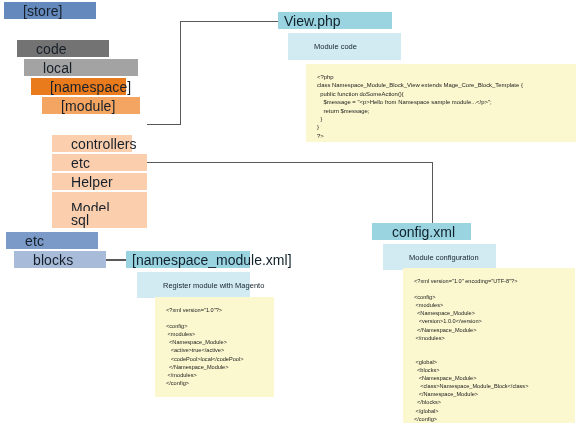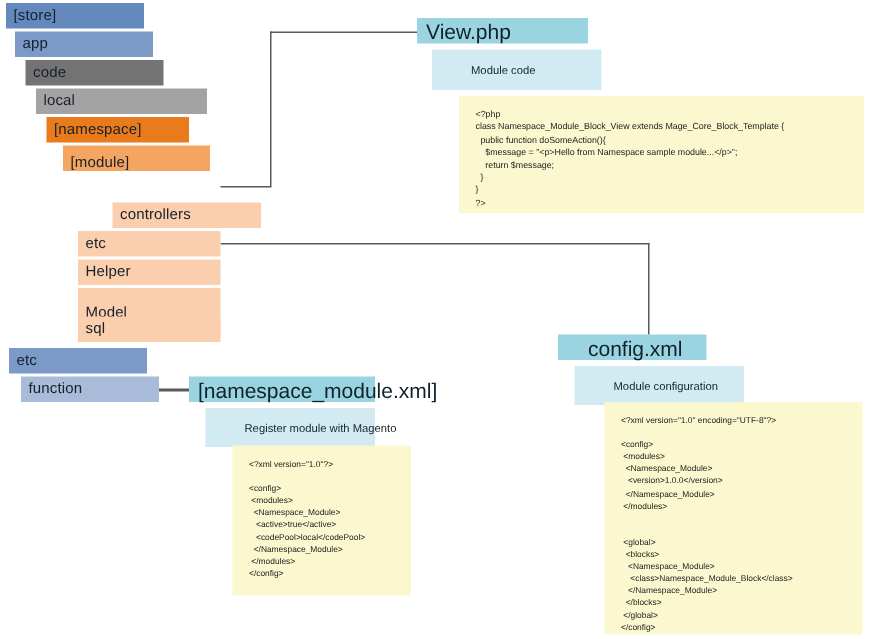--- a/index.html
+++ b/index.html
@@ -11,23 +11,23 @@
     position:relative;
   }
   #stage{position:absolute;left:0;top:0;width:580px;height:426px;}
 
   
   .node{
     position:absolute;
     box-sizing:border-box;
     display:flex;
     align-items:center;
-    font-size:10px;
+    font-size:14px;
     color:#17202a;
-    padding-left:5px;
+    padding-left:19px;
     letter-spacing:.1px;
     white-space:nowrap;
   }
 
   
   .ln{position:absolute;background:#59595b;}
   .lnh{height:1px;}
   .lnv{width:1px;}
 
   
@@ -76,42 +76,39 @@
 
   <div class="ln lnh" style="left:147px;top:162px;width:286px;"></div>
   <div class="ln lnv" style="left:432px;top:162px;height:61px;"></div>
 
   <div class="ln lnh" style="left:104px;top:259px;width:22px;height:2px;"></div>
 
   <div class="node" style="left:4px;top:2px;width:92px;height:17px;background:#6489bd;">
     <span>[store]</span>
   </div>
 
-  <div class="node" style="left:10px;top:21px;width:92px;height:17px;background:#7b9ac8;">
-    <span>app</span>
-  </div>
 
   <div class="node" style="left:17px;top:40px;width:92px;height:17px;background:#737373;">
     <span>code</span>
   </div>
 
   <div class="node" style="left:24px;top:59px;width:114px;height:17px;background:#a3a3a3;">
     <span>local</span>
   </div>
 
   <div class="node" style="left:31px;top:78px;width:95px;height:17px;background:#ea7b1c;">
     <span>[namespace]</span>
   </div>
 
   <div class="node" style="left:42px;top:97px;width:98px;height:17px;background:#f4a561;align-items:flex-end;">
     <span>[module]</span>
   </div>
 
 
-  <div class="node" style="left:52px;top:135px;width:99px;height:17px;background:#fbcfae;margin-left:23px;">
+  <div class="node" style="left:52px;top:135px;width:80px;height:17px;background:#fbcfae;">
     <span>controllers</span>
   </div>
 
   <div class="node" style="left:52px;top:154px;width:95px;height:17px;background:#fbcfae;">
     <span>etc</span>
   </div>
 
   <div class="node" style="left:52px;top:173px;width:95px;height:17px;background:#fbcfae;">
     <span>Helper</span>
   </div>
@@ -122,21 +119,21 @@
 
   <div class="node" style="left:52px;top:211px;width:95px;height:17px;background:#fbcfae;">
     <span>sql</span>
   </div>
 
   <div class="node" style="left:6px;top:232px;width:92px;height:17px;background:#7b9ac8;">
     <span>etc</span>
   </div>
 
   <div class="node" style="left:14px;top:251px;width:92px;height:17px;background:#a8bcd9;">
-    <span>function</span>
+    <span>blocks</span>
   </div>
 
   <div class="card-title" style="left:278px;top:12px;width:114px;height:17px;">
     <span>View.php</span>
   </div>
   <div class="card-desc" style="left:288px;top:33px;width:113px;height:27px;">
     <span>Module code</span>
   </div>
   <div class="code php" style="left:306px;top:64px;width:270px;height:78px;">&lt;?php
 class Namespace_Module_Block_View extends Mage_Core_Block_Template {

